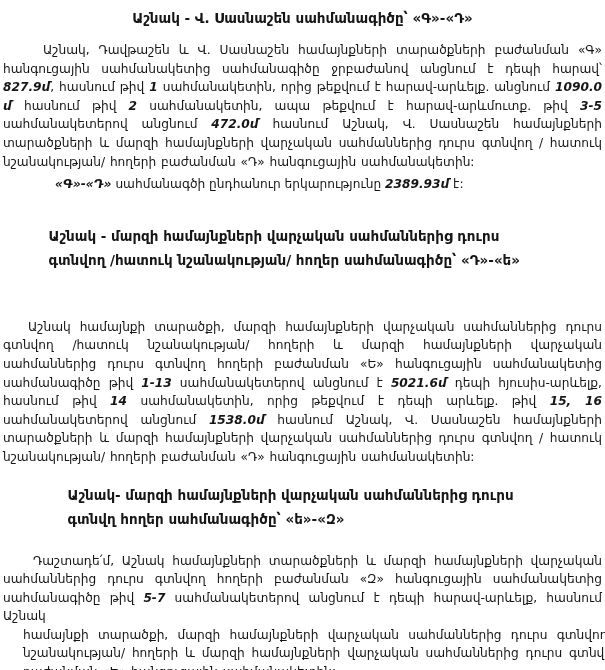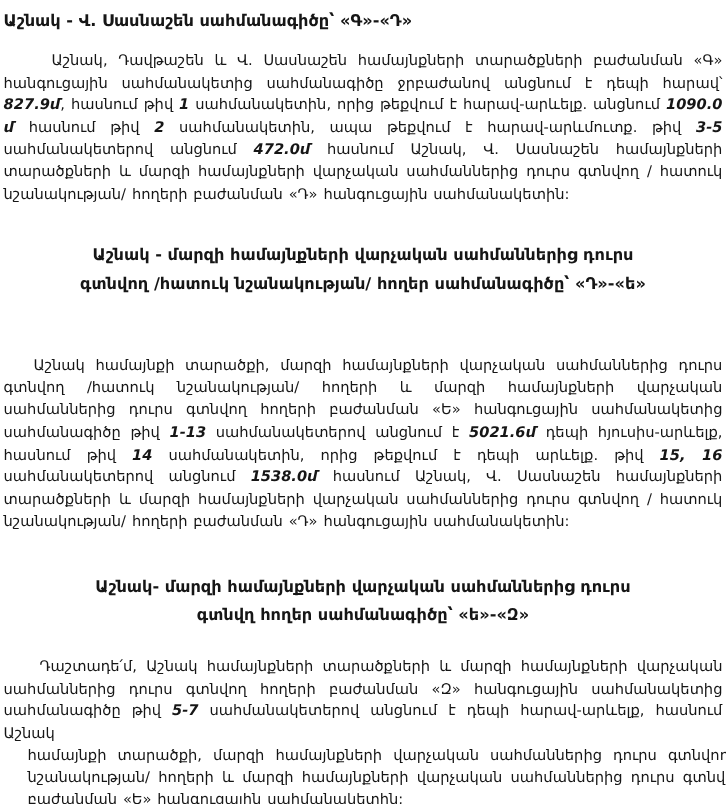--- a/index.html
+++ b/index.html
@@ -13,67 +13,69 @@
     overflow: hidden;
     color: #161616;
     font-family: "DejaVu Sans", sans-serif;
     -webkit-font-smoothing: none;
   }
   .doc {
     padding: 5px 3px 0 3px;
     width: 599px;
   }
   .doc-title {
+    text-align: center;
     font-weight: bold;
     font-size: 13.5px;
     line-height: 20px;
     margin: 3px 0 13px 0;
   }
   .para {
     font-size: 12.2px;
     line-height: 18.6px;
     text-align: justify;
     margin: 0;
     word-spacing: 1px;
   }
   .p1 { text-indent: 40px; }
   .total-line {
     font-size: 12.2px;
     line-height: 18.6px;
     margin: 4px 0 0 52px;
   }
   .section-heading {
-    text-align: center;
+    text-align: left;
     font-weight: bold;
     font-size: 13.5px;
     line-height: 24px;
     margin: 30px auto 21px auto;
   }
   .h2 { max-width: 508px; }
   .p2 { text-indent: 25px; margin-top: 46px; }
   .total-line-2 {
     margin: 7px 0 0 30px;
   }
-  .h3 { max-width: 470px; margin-top: 33px; }
+  .h3 { max-width: 470px; margin-top: 16px; }
   .p3a { text-indent: 30px; }
   .p3b {
     margin-left: 20px;
     width: 650px; 
   }
   .seg-bold { font-weight: bold; font-style: italic; }
 </style>
 </head>
 <body>
 
 <div class="doc">
 
   <div class="doc-title">Աշնակ -  Վ. Սասնաշեն սահմանագիծը՝ «Գ»-«Դ»</div>
 
   <p class="para p1"><span>Աշնակ, Դավթաշեն և Վ. Սասնաշեն համայնքների տարածքների բաժանման «Գ» հանգուցային սահմանակետից սահմանագիծը ջրբաժանով անցնում է դեպի հարավ՝ </span><span class="seg-bold">827.9մ</span><span>, հասնում թիվ </span><span class="seg-bold">1</span><span> սահմանակետին, որից թեքվում է հարավ-արևելք. անցնում </span><span class="seg-bold">1090.0 մ</span><span> հասնում թիվ </span><span class="seg-bold">2</span><span> սահմանակետին, ապա թեքվում է հարավ-արևմուտք. թիվ </span><span class="seg-bold">3-5</span><span> սահմանակետերով անցնում </span><span class="seg-bold">472.0մ</span><span> հասնում Աշնակ, Վ. Սասնաշեն համայնքների տարածքների և մարզի համայնքների վարչական սահմաններից դուրս գտնվող / հատուկ նշանակության/ հողերի բաժանման  «Դ» հանգուցային սահմանակետին:</span></p>
 
+  <div class="total-line"><span class="seg-bold">«Գ»-«Դ»</span><span> սահմանագծի ընդհանուր  երկարությունը  </span><span class="seg-bold">2389.93մ</span><span> է:</span></div>
 
   <div class="section-heading h2">Աշնակ  - մարզի համայնքների վարչական սահմաններից դուրս գտնվող /հատուկ նշանակության/ հողեր սահմանագիծը՝  «Դ»-«ե»</div>
 
   <p class="para p2"><span>Աշնակ համայնքի տարածքի, մարզի համայնքների վարչական սահմաններից դուրս գտնվող /հատուկ նշանակության/ հողերի և մարզի համայնքների վարչական սահմաններից դուրս գտնվող հողերի բաժանման «Ե» հանգուցային սահմանակետից սահմանագիծը թիվ </span><span class="seg-bold">1-13</span><span> սահմանակետերով անցնում է </span><span class="seg-bold">5021.6մ</span><span> դեպի հյուսիս-արևելք, հասնում թիվ </span><span class="seg-bold">14</span><span> սահմանակետին, որից թեքվում է դեպի արևելք. թիվ  </span><span class="seg-bold">15, 16</span><span> սահմանակետերով անցնում </span><span class="seg-bold">1538.0մ</span><span> հասնում Աշնակ, Վ. Սասնաշեն համայնքների տարածքների և մարզի համայնքների վարչական սահմաններից դուրս գտնվող / հատուկ նշանակության/ հողերի բաժանման  «Դ» հանգուցային սահմանակետին:</span></p>
 
 
   <div class="section-heading h3">Աշնակ- մարզի համայնքների վարչական սահմաններից դուրս գտնվղ հողեր սահմանագիծը՝ «ե»-«Զ»</div>
 
   <p class="para p3a"><span>Դաշտադե՛մ, Աշնակ համայնքների տարածքների և մարզի համայնքների վարչական սահմաններից  դուրս  գտնվող  հողերի  բաժանման  «Զ»  հանգուցային  սահմանակետից սահմանագիծը թիվ </span><span class="seg-bold">5-7</span><span> սահմանակետերով անցնում է դեպի հարավ-արևելք, հասնում Աշնակ</span></p>
 

